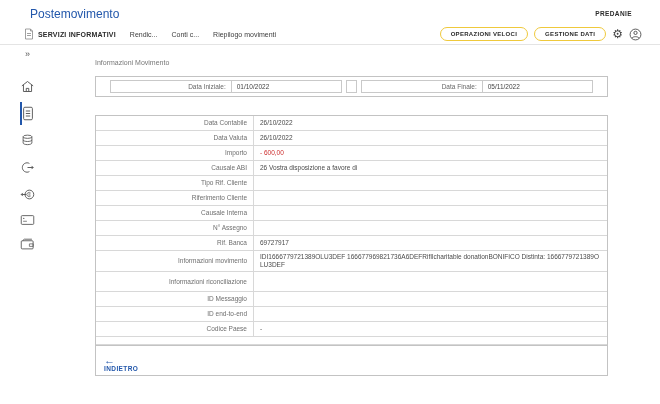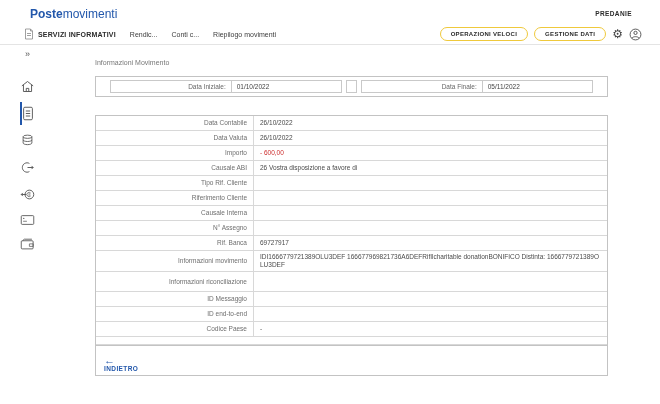--- a/index.html
+++ b/index.html
@@ -2,21 +2,21 @@
 <html><head>
 <meta charset="utf-8">
 <style>
   * { box-sizing: border-box; margin: 0; padding: 0; }
   body { font-family: "Liberation Sans", sans-serif; background: #fff; }
   .screen { position: relative; width: 660px; height: 404px; background: #fff; overflow: hidden; }
 
   
   .header { display: flex; justify-content: space-between; align-items: flex-start; padding: 7px 28px 0 30px; height: 24px; }
   .logo { font-size: 12px; color: #2257ab; letter-spacing: 0; }
-  .logo b { font-weight: bold; }
+  .logo b { font-weight: normal; }
   .username { font-size: 6.5px; color: #2b2b2b; font-weight: bold; letter-spacing: .4px; margin-top: 3px; }
 
   
   .navbar { display: flex; align-items: center; height: 21px; padding: 0 18px 0 24px; border-bottom: 1px solid #e4e4e4; }
   .nav-left { display: flex; align-items: center; gap: 14px; }
   .svc { display: flex; align-items: center; gap: 4px; font-size: 7px; font-weight: bold; color: #2b2b2b; letter-spacing: .2px; }
   .nav-item { font-size: 7px; color: #3c3c3c; cursor: pointer; }
   .nav-right { margin-left: auto; display: flex; align-items: center; gap: 6px; }
   .pill { border: 1px solid #efc93c; border-radius: 9px; background: #fff; font-size: 6px; font-weight: bold; color: #2b2b2b; padding: 3px 10px; letter-spacing: .3px; font-family: "Liberation Sans", sans-serif; cursor: pointer; white-space: nowrap; }
   .gear { font-size: 12px; color: #444; line-height: 1; cursor: pointer; }
@@ -55,21 +55,21 @@
   .back { display: inline-flex; flex-direction: column; align-items: flex-start; color: #2257ab; cursor: pointer; }
   .back .arrow { font-size: 11px; line-height: 10px; font-weight: bold; }
   .back .blabel { font-size: 6.5px; font-weight: bold; letter-spacing: .4px; }
 </style>
 </head>
 <body>
 
 <div class="screen">
 
   <div class="header">
-    <div class="logo"><b>Poste</b><span>movimenti</span></div>
+    <div class="logo"><b>Poste</b><span>movimento</span></div>
     <div class="username">PREDANIE</div>
   </div>
 
   <div class="navbar">
     <div class="nav-left">
       <div class="svc">
         <span class="icon">
           <svg width="10" height="12" viewBox="0 0 20 24" fill="none" stroke="#888" stroke-width="1.6">
               <path d="M3 2 h10 l4 4 v16 h-14 z"></path>
               <path d="M13 2 v4 h4"></path>

